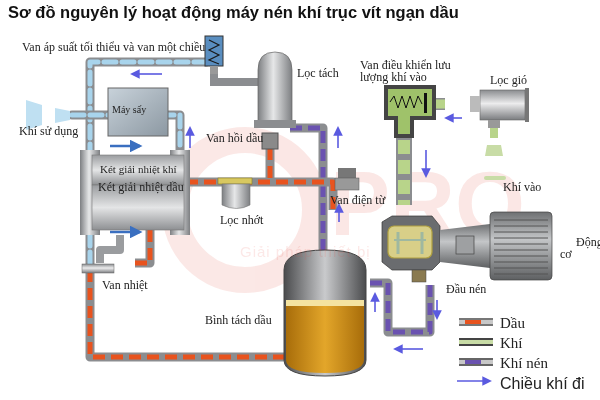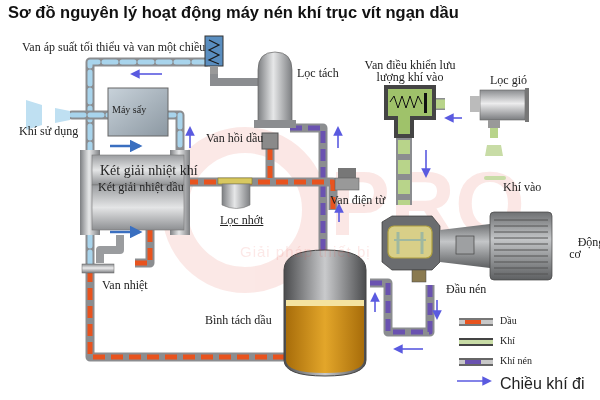--- a/index.html
+++ b/index.html
@@ -1,22 +1,22 @@
 <!DOCTYPE html>
 <html><head>
 <meta charset="utf-8">
 <style>
   html, body { margin: 0; padding: 0; background: #ffffff; }
   body { width: 600px; height: 400px; position: relative; overflow: hidden; font-family: "Liberation Serif", serif; }
   .title { position: absolute; left: 8px; top: 3px; font-family: "Liberation Sans", sans-serif; font-weight: bold; font-size: 16.5px; color: #111; white-space: nowrap; }
   svg.diagram { position: absolute; left: 0; top: 0; }
   .lbl { position: absolute; font-family: "Liberation Serif", serif; font-size: 12px; color: #222; white-space: nowrap; }
-  .lbl.c { text-align: center; }
+  .lbl.c { text-align: left; }
   .lbl.in { font-size: 10px; color: #222; }
-  .leg-text { position: absolute; font-family: "Liberation Serif", serif; font-size: 10px; color: #222; }
+  .leg-text { position: absolute; font-family: "Liberation Serif", serif; font-size: 15px; color: #222; }
   .leg-text.sans { font-family: "Liberation Sans", sans-serif; font-size: 16px; }
   .wm { position: absolute; left: 240px; top: 243px; font-family: "Liberation Sans", sans-serif; font-size: 15px; color: rgba(230,80,70,0.13); white-space: nowrap; letter-spacing: 1px; }
 </style>
 </head>
 <body>
 
 <div class="title">Sơ đồ nguyên lý hoạt động máy nén khí trục vít ngạn dầu</div>
 
 <svg class="diagram" width="600" height="400" viewBox="0 0 600 400">
   <defs>
@@ -220,26 +220,26 @@
     </g>
     <line x1="457" y1="381" x2="490" y2="381" stroke="#5a5ae0" stroke-width="1.6" marker-end="url(#arr)"></line>
   </g>
 </svg>
 
 <div class="wm">Giải pháp thiết bị</div>
 
 <div class="lbl" style="left:22px; top:40px;">Van áp suất tối thiểu và van một chiều</div>
 <div class="lbl" style="left:112px; top:104px; font-size:10px;">Máy sấy</div>
 <div class="lbl" style="left:19px; top:124px;">Khí sử dụng</div>
-<div class="lbl in" style="left:100px; top:163px; font-size:14px;">Két giải nhiệt khí</div>
+<div class="lbl in" style="left:100px; top:163px; font-size:11px;">Két giải nhiệt khí</div>
 <div class="lbl in" style="left:98px; top:180px; font-size:12px;">Két giải nhiệt dầu</div>
 <div class="lbl" style="left:102px; top:278px;">Van nhiệt</div>
 <div class="lbl" style="left:297px; top:66px;">Lọc tách</div>
 <div class="lbl" style="left:206px; top:131px;">Van hồi dầu</div>
-<div class="lbl" style="left:220px; top:213px;text-decoration:underline;">Lọc nhớt</div>
+<div class="lbl" style="left:220px; top:213px;">Lọc nhớt</div>
 <div class="lbl" style="left:330px; top:193px;">Van điện từ</div>
 <div class="lbl" style="left:205px; top:313px;">Bình tách dầu</div>
 <div class="lbl c" style="left:360px; top:58px; width:100px;">Van điều khiển lưu</div>
 <div class="lbl c" style="left:360px; top:70px; width:100px;">lượng khí vào</div>
 <div class="lbl" style="left:490px; top:73px;">Lọc gió</div>
 <div class="lbl" style="left:483px; top:180px;margin-left:20px;">Khí vào</div>
 <div class="lbl c" style="left:560px; top:235px; width:30px;margin-left:16px;">Động</div>
 <div class="lbl c" style="left:560px; top:247px; width:30px;">cơ</div>
 <div class="lbl" style="left:446px; top:282px;">Đầu nén</div>
 

